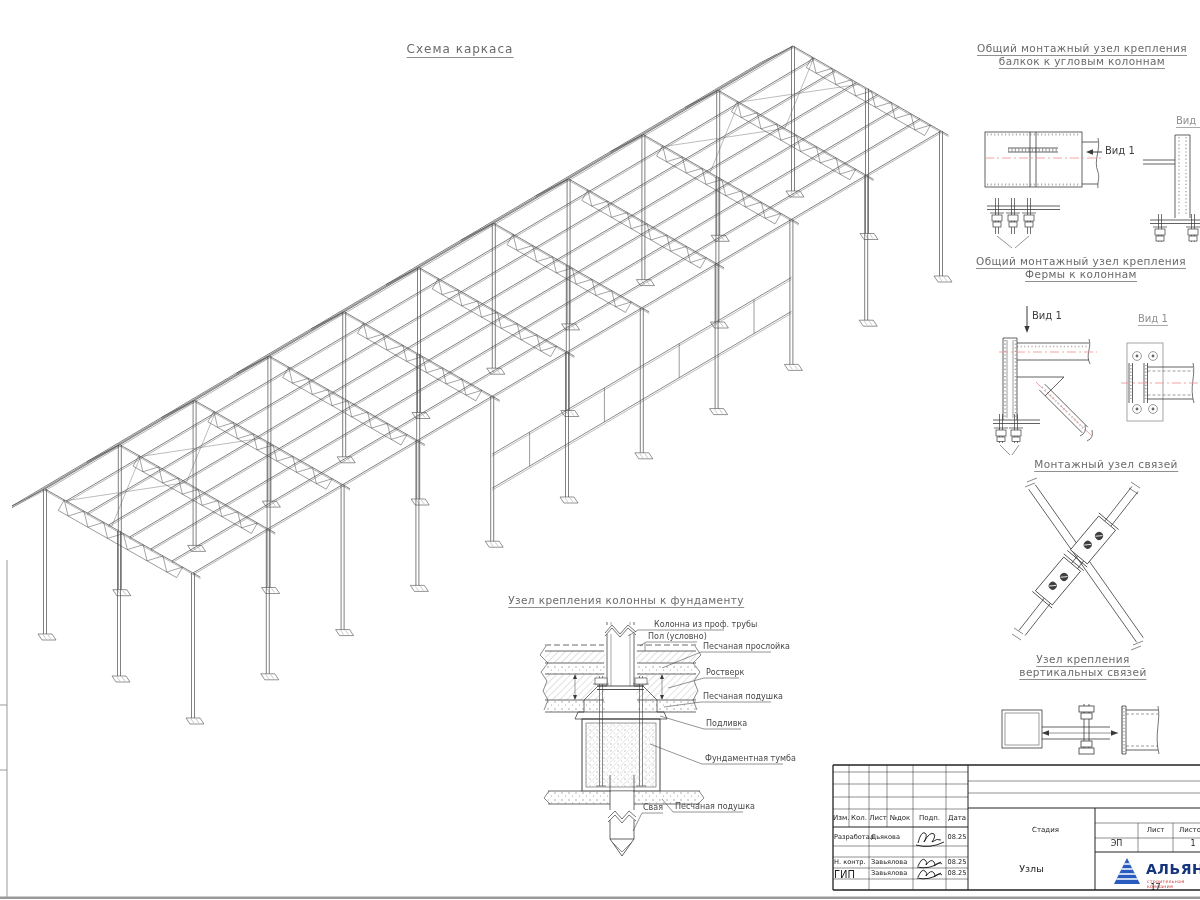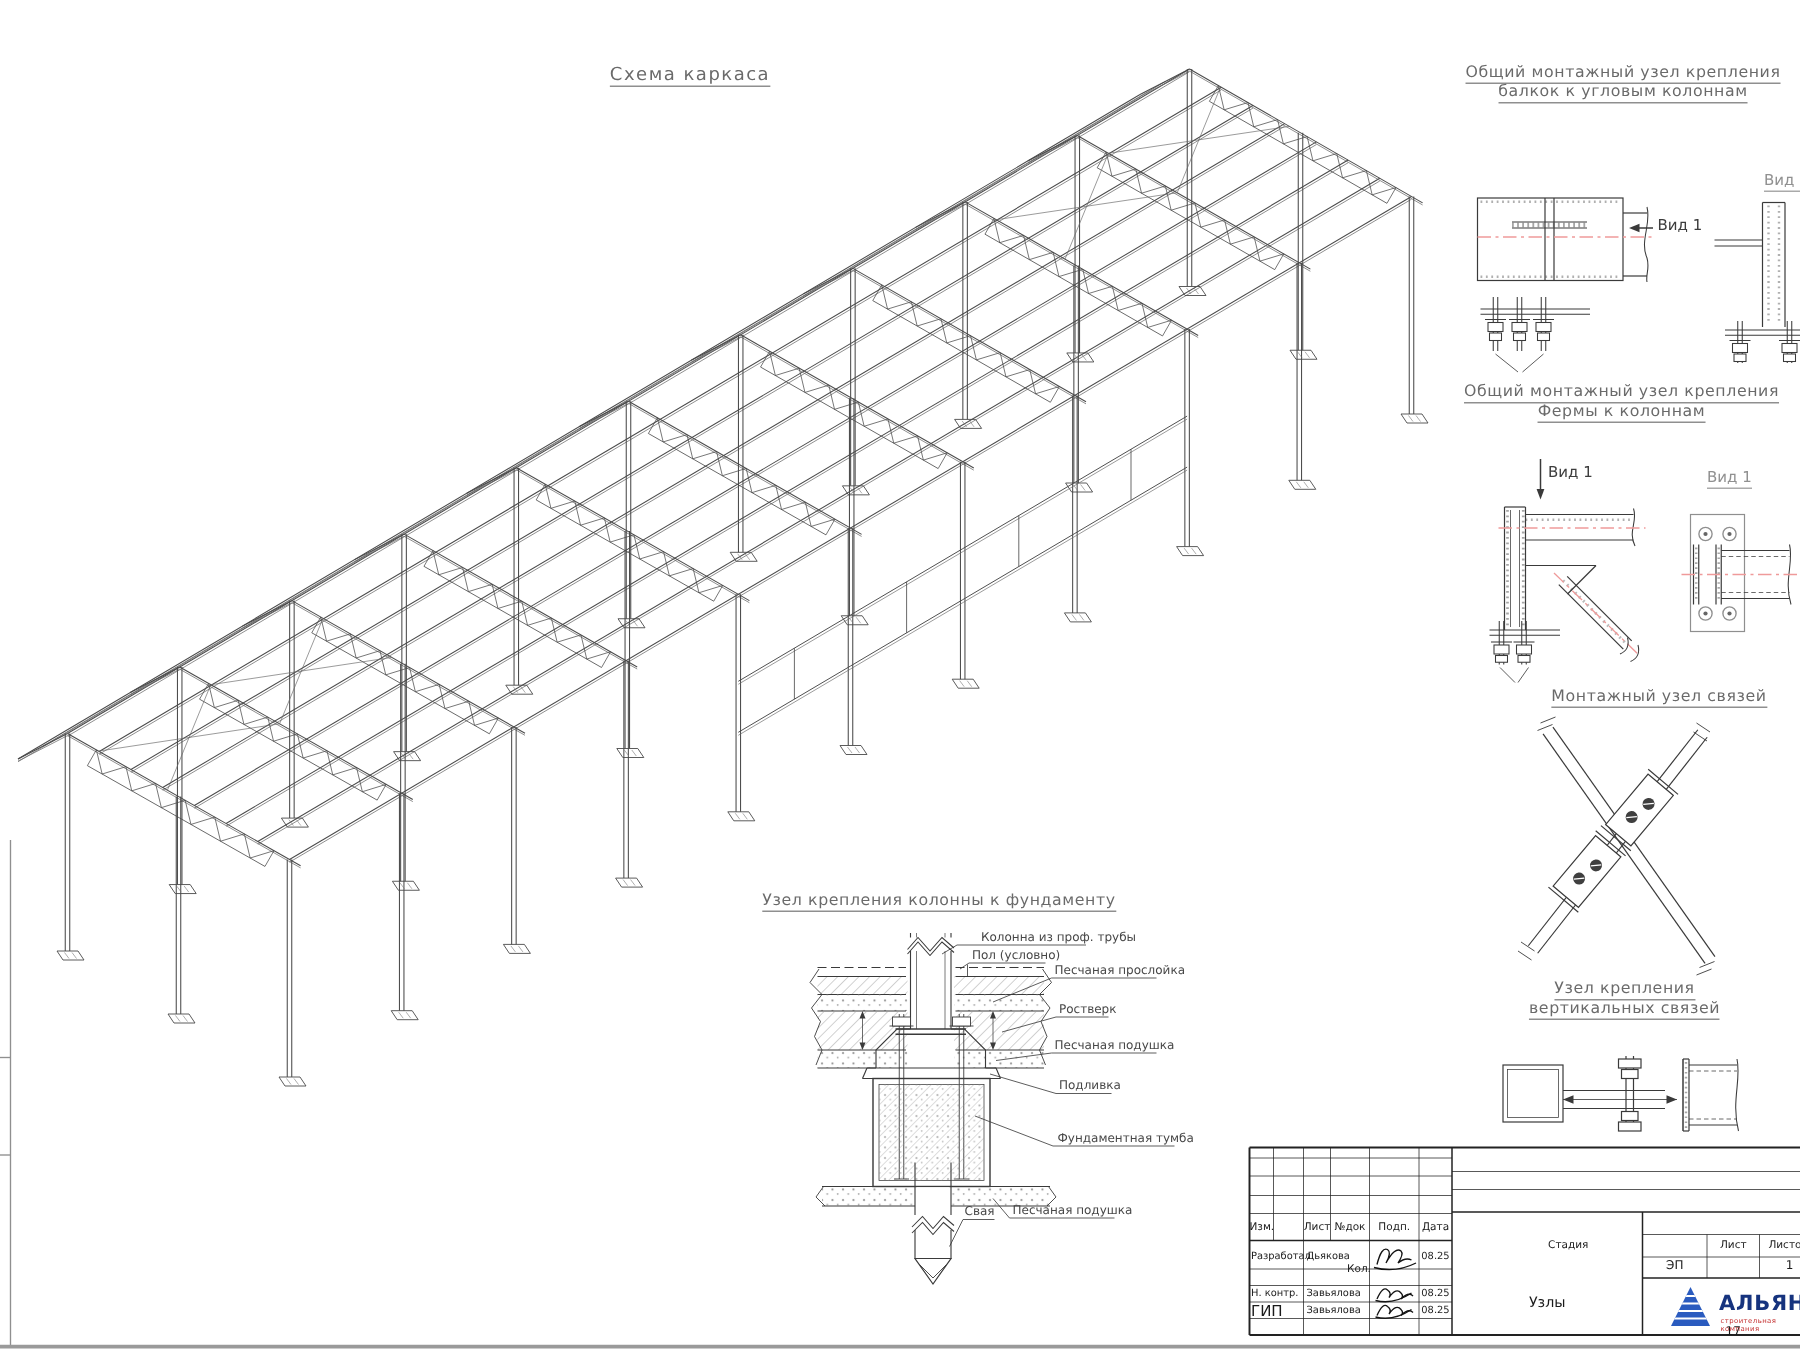--- a/index.html
+++ b/index.html
@@ -857,21 +857,21 @@
 <div class="lbl s8" style="left:648px;top:632px;">Пол (условно)</div>
 <div class="lbl s8" style="left:703px;top:642px;">Песчаная прослойка</div>
 <div class="lbl s8" style="left:706px;top:668px;">Ростверк</div>
 <div class="lbl s8" style="left:703px;top:692px;">Песчаная подушка</div>
 <div class="lbl s8" style="left:706px;top:719px;">Подливка</div>
 <div class="lbl s8" style="left:705px;top:754px;">Фундаментная тумба</div>
 <div class="lbl s8" style="left:643px;top:803px;">Свая</div>
 <div class="lbl s8" style="left:675px;top:802px;">Песчаная подушка</div>
 
 <div class="cell" style="left:833px;top:814px;width:16px;font-size:7px;">Изм.</div>
-<div class="cell" style="left:896px;top:814px;width:20px;font-size:7px;margin-top:28px;">Кол.</div>
+<div class="cell" style="left:849px;top:814px;width:20px;font-size:7px;">Кол.</div>
 <div class="cell" style="left:869px;top:814px;width:18px;font-size:7px;">Лист</div>
 <div class="cell" style="left:887px;top:814px;width:26px;font-size:7px;">№док</div>
 <div class="cell" style="left:913px;top:814px;width:33px;font-size:7px;">Подп.</div>
 <div class="cell" style="left:946px;top:814px;width:22px;font-size:7px;">Дата</div>
 
 <div class="lbl stamp" style="left:834px;top:833px;font-size:6.6px;">Разработал</div>
 <div class="lbl stamp" style="left:871px;top:833px;font-size:6.6px;">Дьякова</div>
 <div class="cell" style="left:946px;top:833px;width:22px;font-size:6.6px;">08.25</div>
 
 <div class="lbl stamp" style="left:834px;top:858px;font-size:6.6px;">Н. контр.</div>

